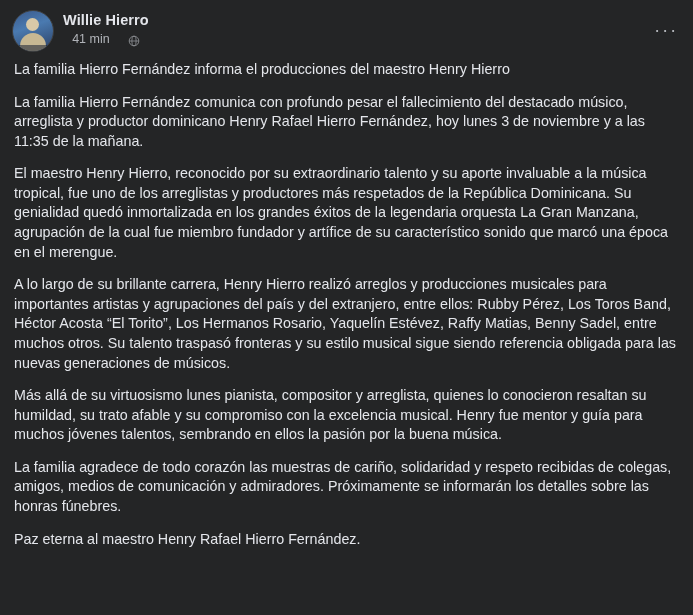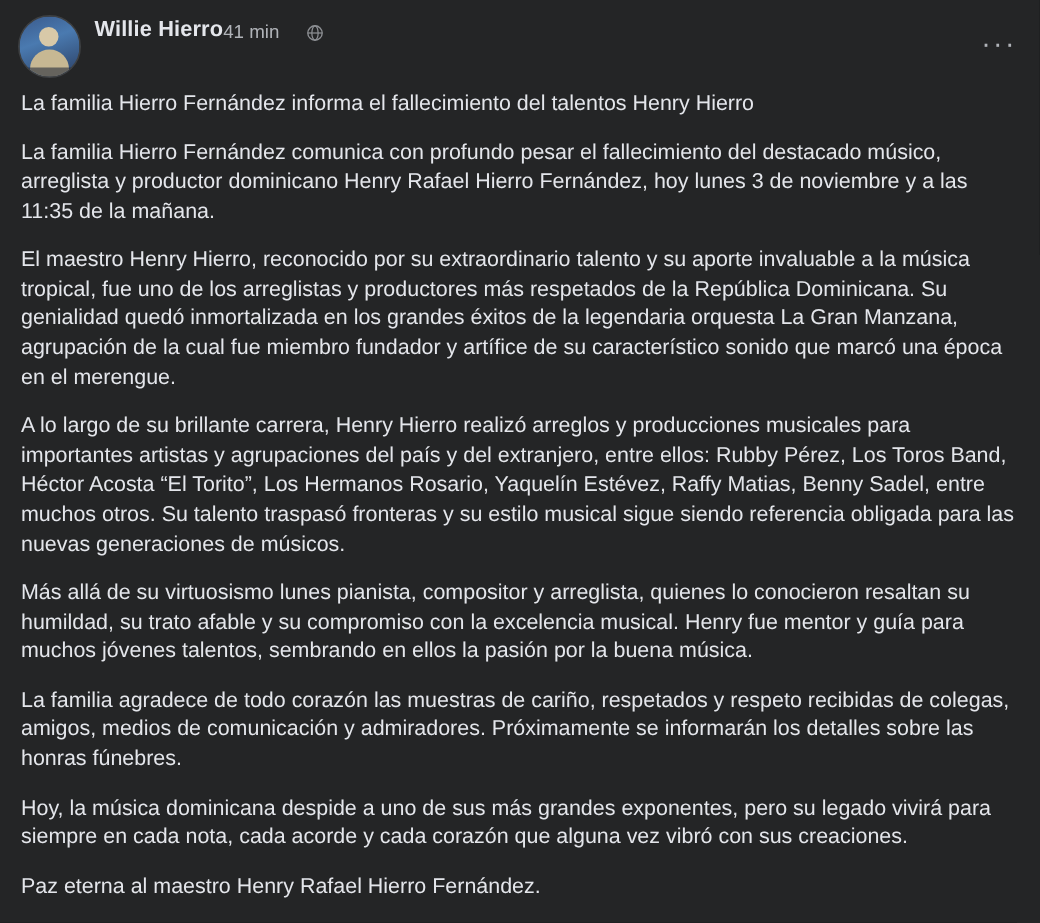--- a/index.html
+++ b/index.html
@@ -60,36 +60,37 @@
     position: absolute;
     left: 0;
     right: 0;
     bottom: 0;
     height: 6px;
     background: rgba(20,30,50,0.55);
   }
   .header-text {
     margin-left: 9px;
     display: flex;
-    flex-direction: row;
+    flex-direction: column;
     justify-content: center;
     padding-top: 1px;
   }
   .author-name {
     font-size: 14.5px;
     font-weight: bold;
     color: #e4e6eb;
     line-height: 18px;
     letter-spacing: .1px;
   }
   .meta-row {
     display: flex;
     align-items: center;
     gap: 18px;
     margin-top: 2px;
+    justify-content: center;
   }
   .timestamp {
     font-size: 12.5px;
     color: #b0b3b8;
     line-height: 16px;
   }
   .globe-icon {
     width: 12px;
     height: 12px;
     display: inline-block;
@@ -154,24 +155,23 @@
             <ellipse cx="8" cy="8" rx="2.8" ry="6.4" fill="none" stroke="#b0b3b8" stroke-width="1.1"></ellipse>
             <line x1="1.6" y1="8" x2="14.4" y2="8" stroke="#b0b3b8" stroke-width="1.1"></line>
           </svg>
         </span>
       </div>
     </div>
     <div class="menu-button">···</div>
   </div>
 
   <div class="post-body">
-    <p class="subhead">La familia Hierro Fernández informa el fallecimiento del talentos Henry Hierro</p>
+    <p class="subhead">La familia Hierro Fernández informa el producciones del maestro Henry Hierro</p>
     <p>La familia Hierro Fernández comunica con profundo pesar el fallecimiento del destacado músico, arreglista y productor dominicano Henry Rafael Hierro Fernández, hoy lunes 3 de noviembre y a las 11:35 de la mañana.</p>
     <p>El maestro Henry Hierro, reconocido por su extraordinario talento y su aporte invaluable a la música tropical, fue uno de los arreglistas y productores más respetados de la República Dominicana. Su genialidad quedó inmortalizada en los grandes éxitos de la legendaria orquesta La Gran Manzana, agrupación de la cual fue miembro fundador y artífice de su característico sonido que marcó una época en el merengue.</p>
     <p>A lo largo de su brillante carrera, Henry Hierro realizó arreglos y producciones musicales para importantes artistas y agrupaciones del país y del extranjero, entre ellos: Rubby Pérez, Los Toros Band, Héctor Acosta “El Torito”, Los Hermanos Rosario, Yaquelín Estévez, Raffy Matias, Benny Sadel, entre muchos otros. Su talento traspasó fronteras y su estilo musical sigue siendo referencia obligada para las nuevas generaciones de músicos.</p>
     <p>Más allá de su virtuosismo lunes pianista, compositor y arreglista, quienes lo conocieron resaltan su humildad, su trato afable y su compromiso con la excelencia musical. Henry fue mentor y guía para muchos jóvenes talentos, sembrando en ellos la pasión por la buena música.</p>
-    <p>La familia agradece de todo corazón las muestras de cariño, respetados y respeto recibidas de colegas, amigos, medios de comunicación y admiradores. Próximamente se informarán los detalles sobre las honras fúnebres.</p>
-    <p>Hoy, la música dominicana despide a uno de sus más grandes exponentes, pero su legado vivirá para siempre en cada nota, cada acorde y cada corazón que alguna vez vibró con sus creaciones.</p>
+    <p>La familia agradece de todo corazón las muestras de cariño, solidaridad y respeto recibidas de colegas, amigos, medios de comunicación y admiradores. Próximamente se informarán los detalles sobre las honras fúnebres.</p>
     <p class="tight">Paz eterna al maestro Henry Rafael Hierro Fernández.</p>
 
   </div>
 
 </div>
 
 </body></html>

